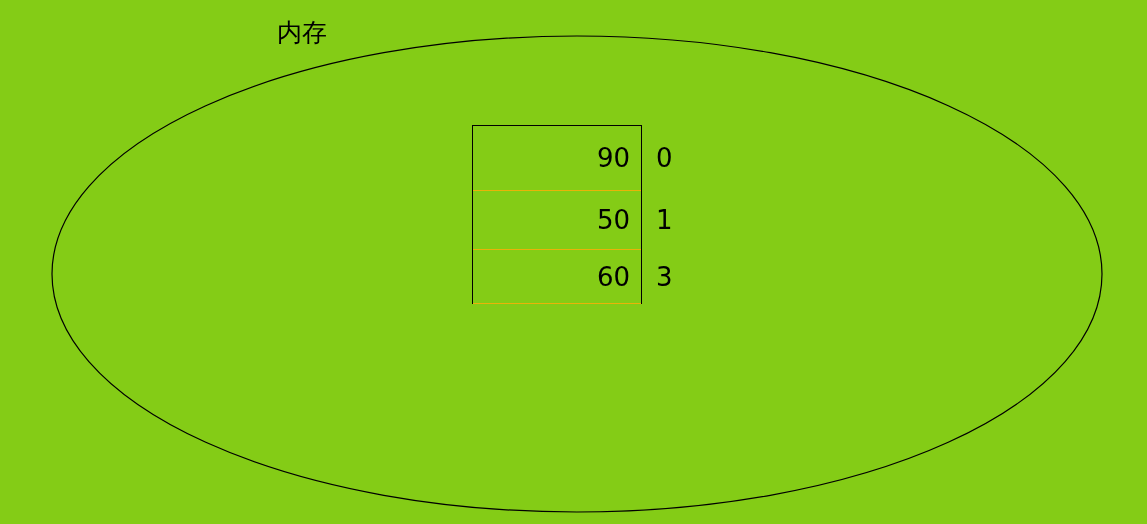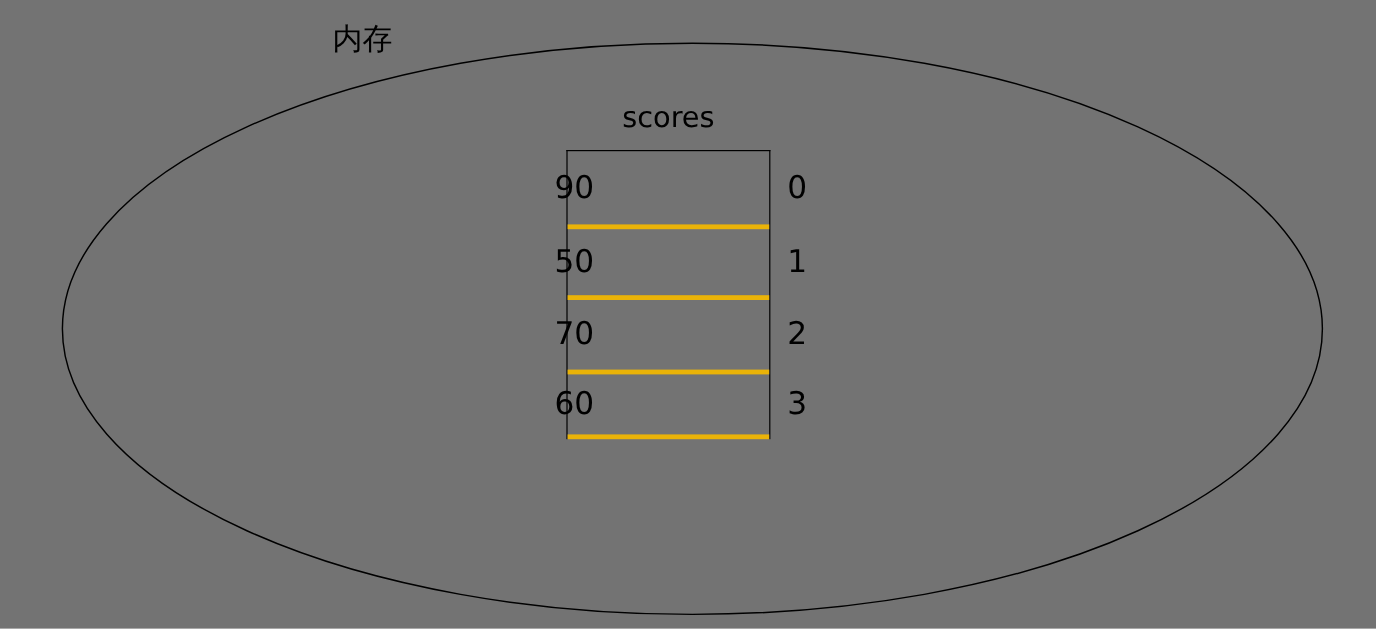--- a/index.html
+++ b/index.html
@@ -4,21 +4,21 @@
 <style>
   html, body {
     margin: 0;
     padding: 0;
     background: #ffffff;
   }
   #canvas {
     position: relative;
     width: 1147px;
     height: 524px;
-    background: #737373;
+    background: #84cc16;
     overflow: hidden;
     font-family: "DejaVu Sans", sans-serif;
   }
   #memory-ellipse-svg {
     position: absolute;
     left: 0;
     top: 0;
     width: 1147px;
     height: 524px;
   }
@@ -46,25 +46,25 @@
     position: absolute;
     left: 472px;
     top: 125px;
     width: 170px;
     border: 1px solid #000000;
     border-bottom: none;
     box-sizing: border-box;
   }
   .array-cell {
     position: relative;
-    border-bottom: 4px solid #eab308;
+    border-bottom: 1px solid #eab308;
     box-sizing: border-box;
     display: flex;
     align-items: center;
-    justify-content: flex-start;
+    justify-content: flex-end;
   }
   .array-cell-value {
     font-size: 26px;
     color: #000000;
     position: relative;
     left: -11px;
     line-height: 1;
   }
   .array-index {
     position: absolute;
@@ -82,38 +82,33 @@
 <body>
 
 <div id="canvas">
 
   <svg id="memory-ellipse-svg" viewBox="0 0 1147 524">
     <ellipse cx="577" cy="274" rx="525" ry="238" fill="none" stroke="#000000" stroke-width="1.2"></ellipse>
   </svg>
 
   <div id="memory-label">内存</div>
 
-  <div id="array-name-label">scores</div>
 
   <div id="array-table">
 
     <div class="array-cell" style="height:65px">
       <span class="array-cell-value">90</span>
       <span class="array-index">0</span>
     </div>
 
     <div class="array-cell" style="height:59px">
       <span class="array-cell-value">50</span>
       <span class="array-index">1</span>
     </div>
 
-    <div class="array-cell" style="height:62px">
-      <span class="array-cell-value">70</span>
-      <span class="array-index">2</span>
-    </div>
 
     <div class="array-cell" style="height:54px">
       <span class="array-cell-value">60</span>
       <span class="array-index">3</span>
     </div>
 
 
   </div>
 
 </div>

